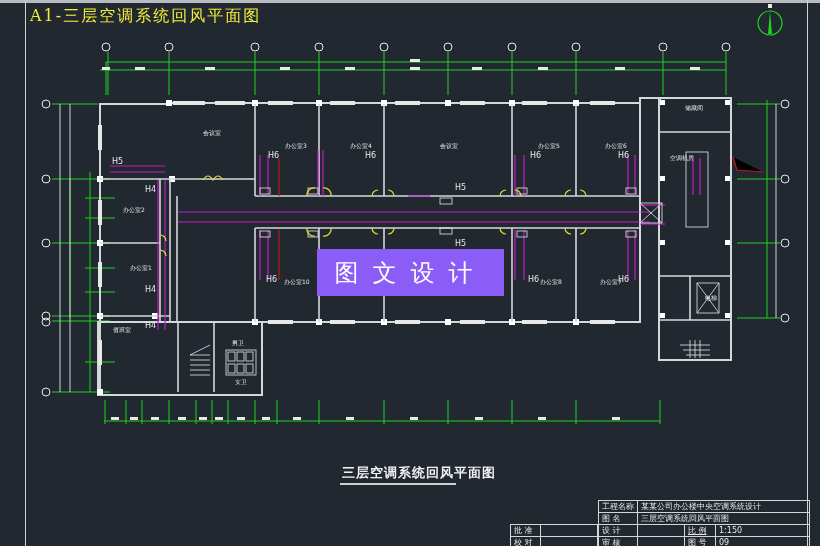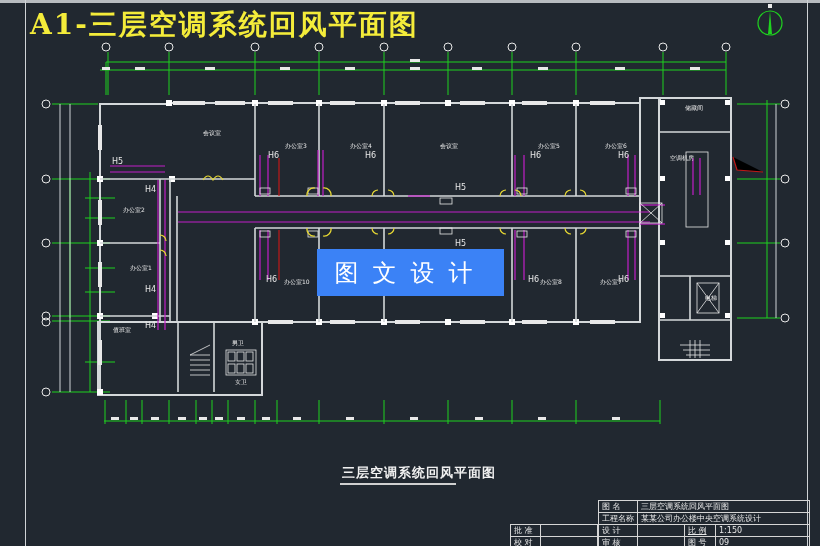--- a/index.html
+++ b/index.html
@@ -1,22 +1,22 @@
 <!DOCTYPE html>
 <html><head>
 <meta charset="utf-8">
 <style>
   html,body{margin:0;padding:0;background:#212830;}
   body{width:820px;height:546px;position:relative;overflow:hidden;font-family:"DejaVu Sans",sans-serif;}
   .topbar{position:absolute;left:0;top:0;width:820px;height:3px;background:#b8bcc0;}
   .frame-left{position:absolute;left:25px;top:0;width:1px;height:546px;background:#cfd3d6;}
   .frame-right{position:absolute;left:807px;top:0;width:1px;height:546px;background:#cfd3d6;}
-  .title{position:absolute;left:30px;top:6px;color:#f4ec3a;font-family:"DejaVu Serif",serif;font-weight:bold;font-size:28px;letter-spacing:2px;white-space:nowrap;}
+  .title{position:absolute;left:30px;top:6px;color:#f4ec3a;font-family:"DejaVu Serif",serif;font-weight:normal;font-size:16px;letter-spacing:2px;white-space:nowrap;}
   svg.plan{position:absolute;left:0;top:0;}
-  .watermark{position:absolute;left:317px;top:249px;width:187px;height:47px;background:#3b82f6;color:#fff;font-family:"DejaVu Serif",serif;font-size:24px;display:flex;align-items:center;justify-content:center;letter-spacing:14px;}
+  .watermark{position:absolute;left:317px;top:249px;width:187px;height:47px;background:#8b5cf6;color:#fff;font-family:"DejaVu Serif",serif;font-size:24px;display:flex;align-items:center;justify-content:center;letter-spacing:14px;}
   .subtitle{position:absolute;left:342px;top:464px;color:#f0f0f0;font-family:"DejaVu Serif",serif;font-weight:bold;font-size:13px;letter-spacing:1px;}
   .subtitle-line{position:absolute;left:340px;top:483px;width:116px;height:1.5px;background:#d0d0d0;}
   .tb{position:absolute;border-collapse:collapse;color:#e8e8e8;font-size:8px;}
   .tb td{border:1px solid #d6d6d6;padding:0 3px;height:10px;white-space:nowrap;}
   .lbl{font-size:6px;fill:#e8e8e8;font-family:"DejaVu Sans",sans-serif;}
   .hl{font-size:8px;fill:#e8e8e8;font-family:"DejaVu Sans",sans-serif;}
 </style>
 </head>
 <body>
 
@@ -380,26 +380,26 @@
 </svg>
 
 <div class="watermark">图文设计</div>
 
 <div class="subtitle">三层空调系统回风平面图</div>
 <div class="subtitle-line"></div>
 
 <table class="tb" style="left:598px;top:500px;width:212px;">
   <tbody>
       <tr>
+    <td style="width:30px;">工程名称</td>
+    <td colspan="3">某某公司办公楼中央空调系统设计</td>
+  </tr>
+  <tr>
     <td>图 名</td>
     <td colspan="3">三层空调系统回风平面图</td>
-  </tr>
-  <tr>
-    <td style="width:30px;">工程名称</td>
-    <td colspan="3">某某公司办公楼中央空调系统设计</td>
   </tr>
   <tr>
     <td>设 计</td>
     <td style="width:40px;"></td>
     <td style="width:24px;text-decoration:underline;">比 例</td>
     <td>1:150</td>
   </tr>
   <tr>
     <td>审 核</td>
     <td></td>

